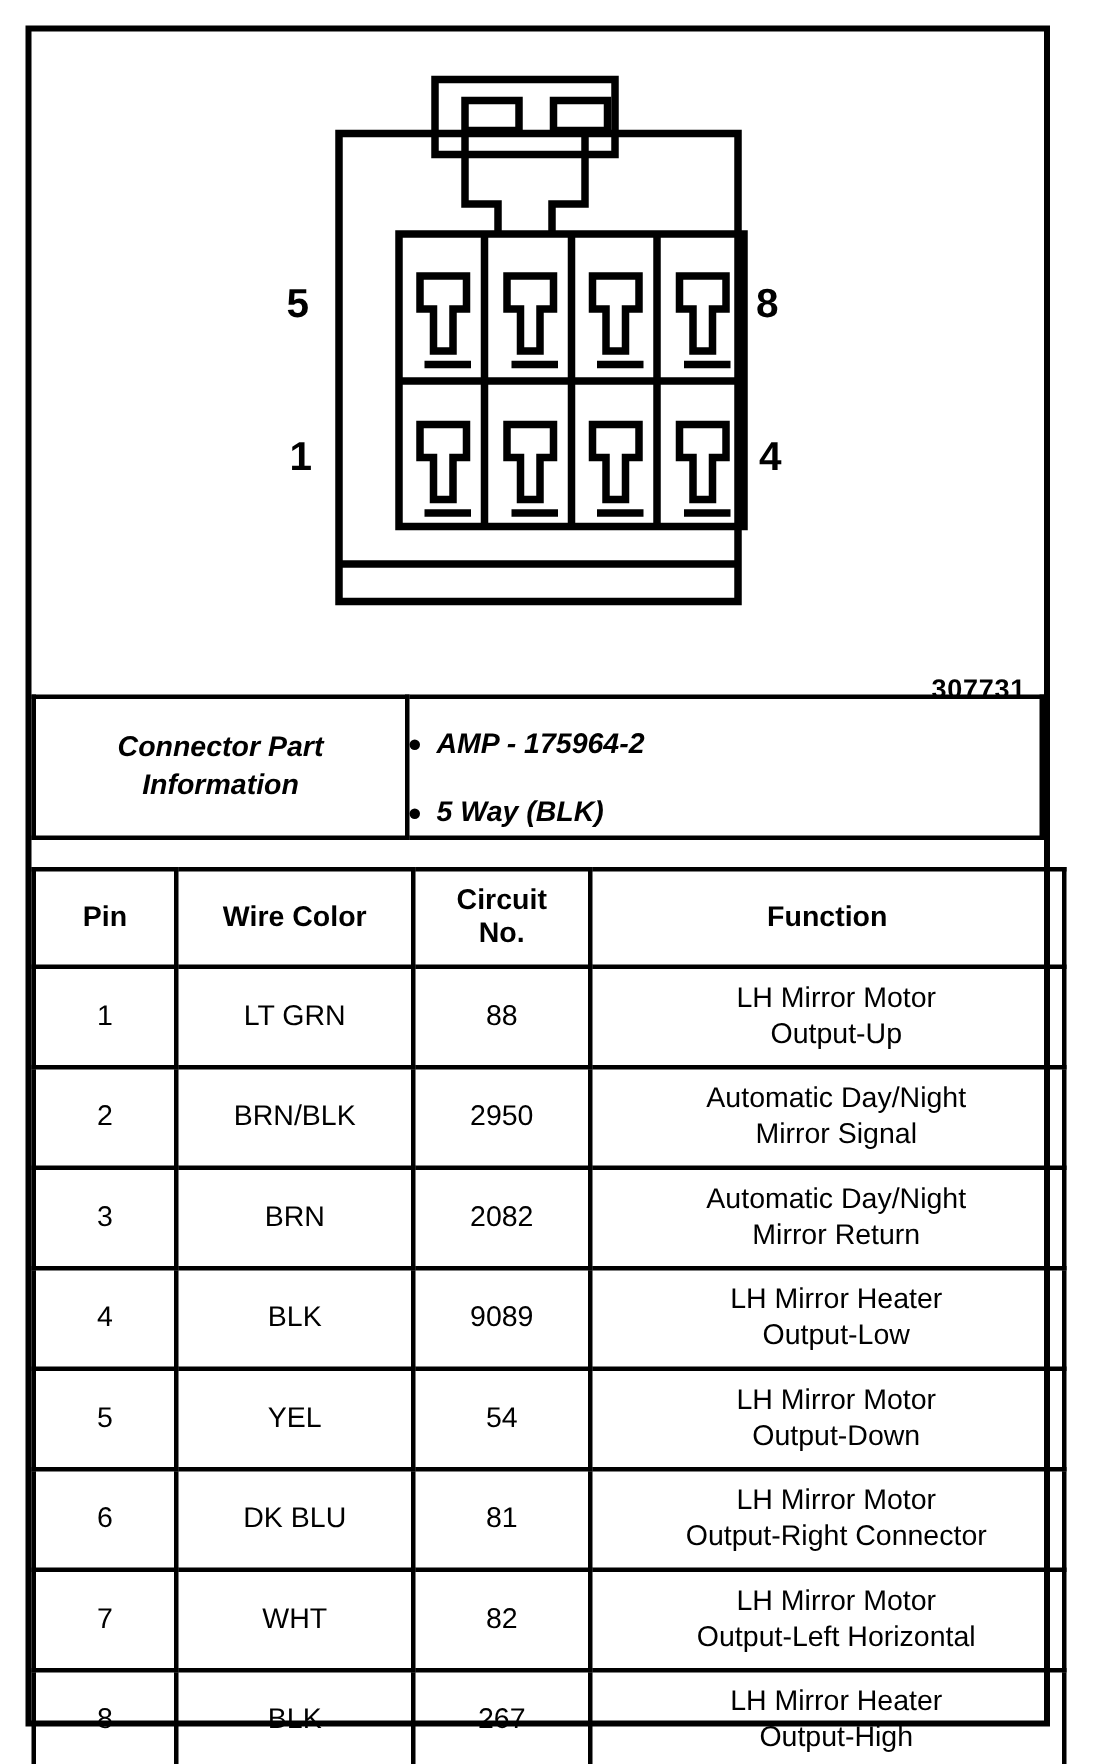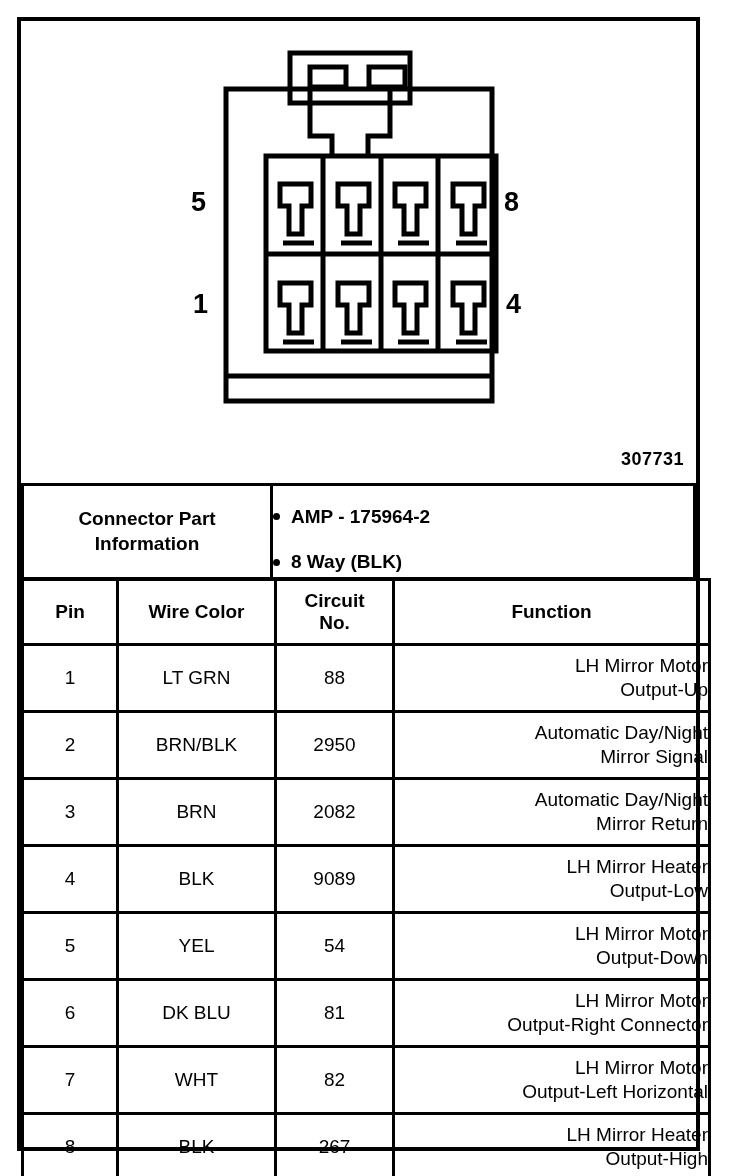--- a/index.html
+++ b/index.html
@@ -73,21 +73,22 @@
   }
   table.grid td, table.grid th {
     border: 3px solid #000;
     padding: 0;
     vertical-align: middle;
   }
 
   #part-info-table {
     position: absolute;
     left: 0;
-    top: 462px;
+    top: 442px;
+    font-style: italic;
   }
   #part-info-table td {
     height: 78px;
   }
   .part-info-label {
     width: 246px;
     text-align: center;
     font-size: 19px;
     font-weight: bold;
     line-height: 1.32;
@@ -125,21 +126,21 @@
     font-weight: bold;
     text-align: center;
     line-height: 1.18;
   }
   #pin-table td {
     height: 64px;
     font-size: 19px;
     text-align: center;
   }
   #pin-table td.fn {
-    text-align: right;
+    text-align: center;
     padding-left: 12px;
     line-height: 1.25;
   }
   .col-pin      { width: 92px; }
   .col-wire     { width: 155px; }
   .col-circuit  { width: 115px; }
   .col-function { width: 313px; }
   .hdr-stack { display: block; }
 </style>
 </head>
@@ -212,21 +213,21 @@
           <span>Connector Part</span><br>
           <span>Information</span>
         </td>
         <td class="part-info-values">
           <div class="bullet-row">
             <span class="bullet-dot"></span>
             <span>AMP - 175964-2</span>
           </div>
           <div class="bullet-row">
             <span class="bullet-dot"></span>
-            <span>8 Way (BLK)</span>
+            <span>5 Way (BLK)</span>
           </div>
         </td>
       </tr>
     </tbody>
   </table>
 
   <table class="grid" id="pin-table">
     <thead>
       <tr>
         <th class="col-pin">Pin</th>

